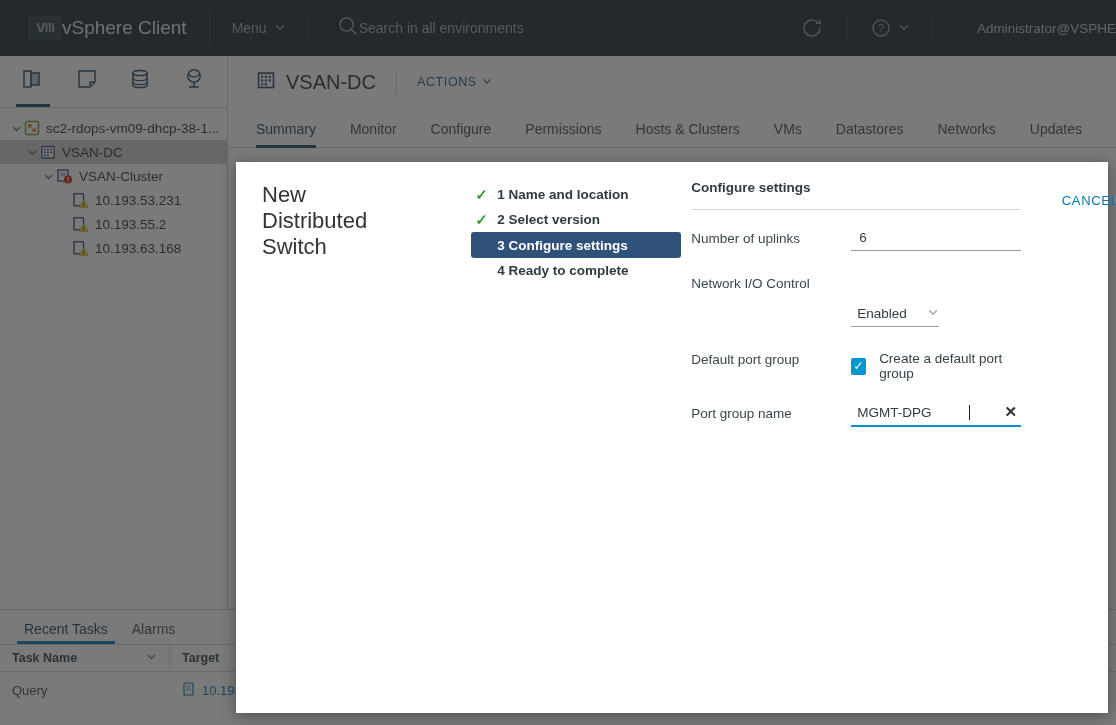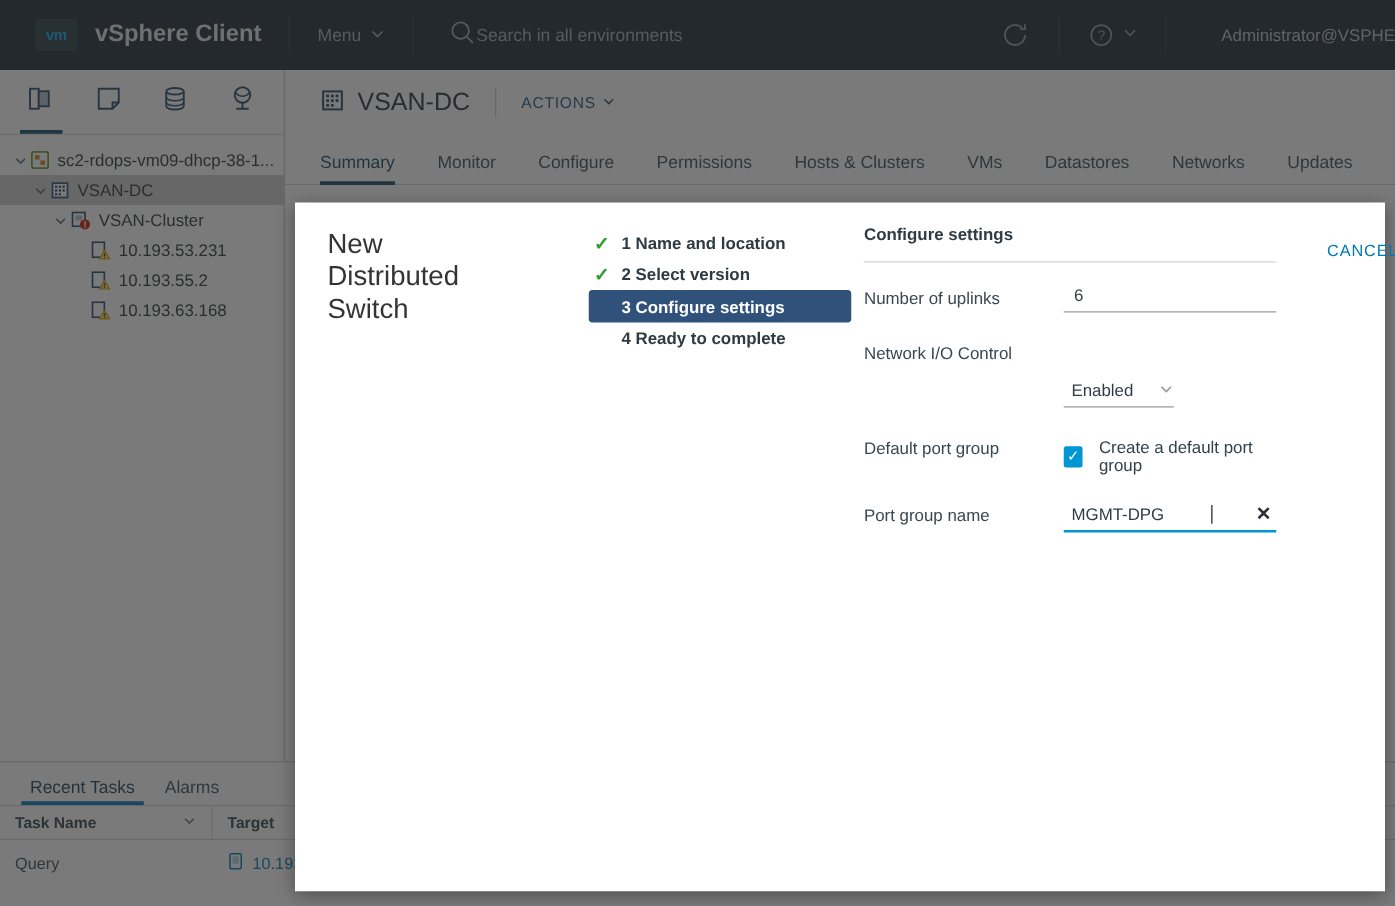--- a/index.html
+++ b/index.html
@@ -14,23 +14,23 @@
   
   .topbar {
     position: absolute; top: 0; left: 0; width: 1116px; height: 56px;
     background: #1b2a32; display: flex; align-items: center;
     color: #c9d1d6;
   }
   .vm-logo {
     margin-left: 28px; width: 34px; height: 26px;
     background: #2b3e48; border-radius: 2px;
     display: flex; align-items: center; justify-content: center;
-    color: #0ea5e9; font-size: 12px; font-weight: bold; letter-spacing: -0.5px;
-  }
-  .brand { margin-left: 14px; font-size: 19px; color: #dfe4e7; font-weight: 700; }
+    color: #a3a3a3; font-size: 16px; font-weight: bold; letter-spacing: -0.5px; font-family: Liberation Mono, monospace;
+  }
+  .brand { margin-left: 0; font-size: 19px; color: #dfe4e7; font-weight: 400; }
   .vdiv { width: 1px; height: 30px; background: #31424c; margin: 0 22px; }
   .menu-btn { display: flex; align-items: center; gap: 7px; font-size: 14px; color: #9fadb5; cursor: pointer; }
   .search-wrap { display: flex; align-items: center; margin-left: 6px; cursor: text; }
   .search-ph { font-size: 14px; color: #9fadb5; }
   .topbar-right { margin-left: auto; display: flex; align-items: center; }
   .icon-btn { color: #8b99a1; cursor: pointer; display: flex; align-items: center; }
   .user-name { font-size: 13.5px; color: #b9c3c9; margin-left: 22px; margin-right: 0; white-space: nowrap; }
 
   
   .leftpane {

